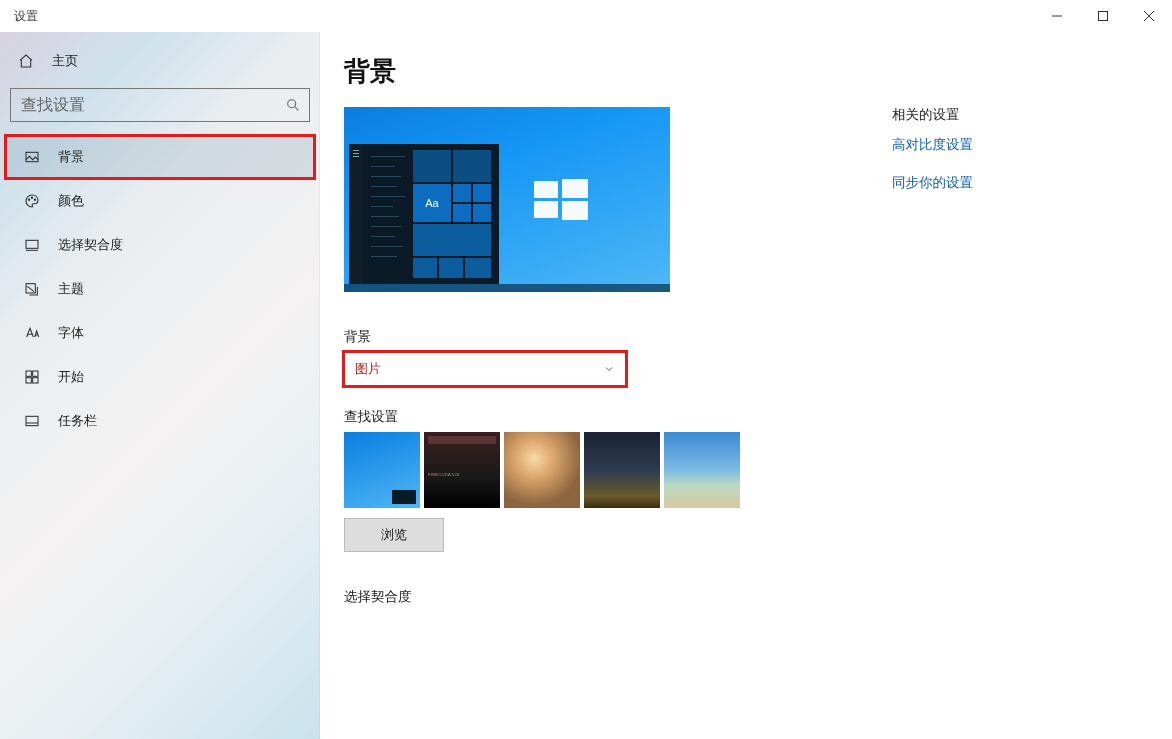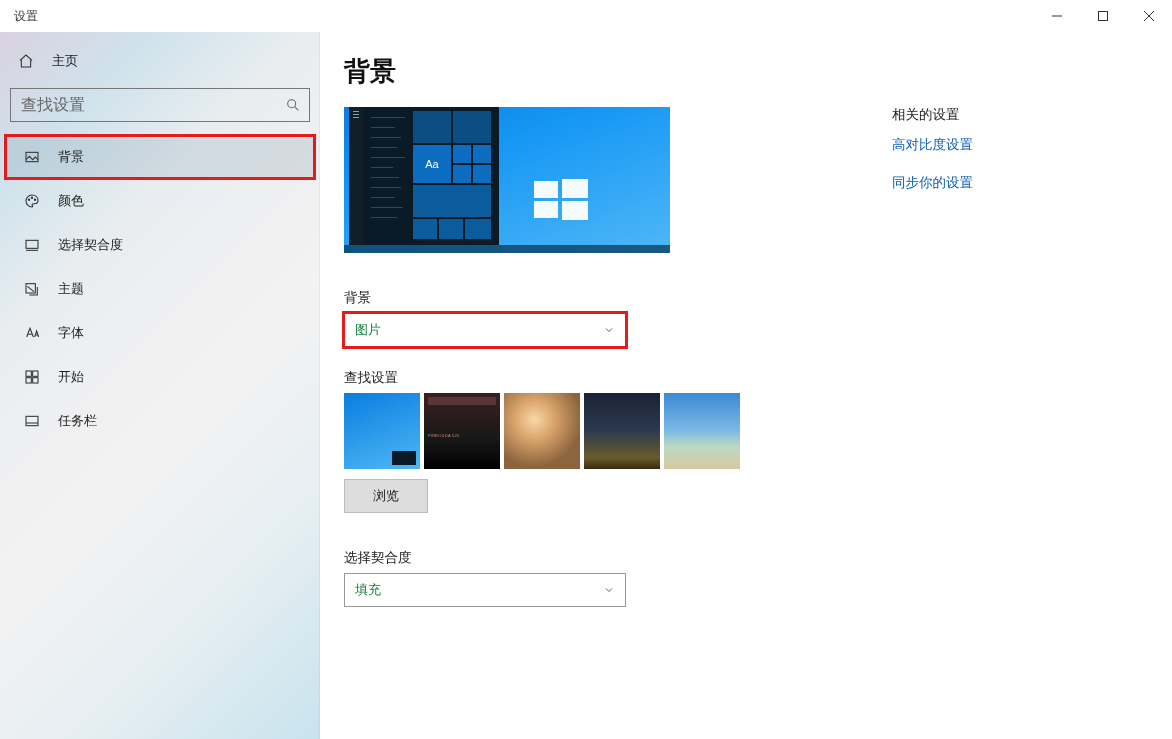--- a/index.html
+++ b/index.html
@@ -25,48 +25,48 @@
   .search-box .sicon { width:16px;height:16px; }
   .category-label { font-size: 12.5px; font-weight: 600; padding: 6px 0 10px 18px; color:#222; }
   .nav-item { display:flex; align-items:center; height:42px; padding-left:18px; gap:18px; font-size:13px; color:#222; margin: 2px 6px; }
   .nav-item svg{width:16px;height:16px;}
   .nav-item.highlight { outline: 3px solid #e31b1b; outline-offset: -1px; margin: 2px 6px; }
   .nav-item.active-bg{ background: rgba(120,150,170,0.22); }
 
   
   .main { flex:1; padding: 22px 0 0 24px; position: relative; overflow: hidden; }
   .main h1 { font-size: 26px; font-weight: 600; margin-bottom: 18px; color:#111;}
-  .preview { width: 326px; height: 146px; position: relative; background: linear-gradient(160deg,#0a7ee0 0%, #1597f5 35%, #4fb7f6 100%); overflow:hidden; }
+  .preview { width: 326px; height: 185px; position: relative; background: linear-gradient(160deg,#0a7ee0 0%, #1597f5 35%, #4fb7f6 100%); overflow:hidden; }
   .preview .taskbar{position:absolute;left:0;right:0;bottom:0;height:8px;background:#06304f;opacity:.7;}
   .preview .win-logo{position:absolute; left:190px; top:72px; width:54px; height:40px;}
   .preview .win-logo .q{position:absolute;background:#ffffff;opacity:.95;}
   .preview .startmenu{position:absolute;left:5px;bottom:8px;width:150px;height:140px;background:#0a1a26;}
   .preview .startmenu .left-rail{position:absolute;left:0;top:0;bottom:0;width:14px;background:#111d27;}
   .preview .startmenu .left-rail::before{content:"";position:absolute;left:4px;top:6px;width:6px;height:1px;background:#7aa;box-shadow:0 3px 0 #7aa,0 6px 0 #7aa;}
   .preview .startmenu .line{position:absolute;left:22px;height:1px;background:#2a4a5c;}
   .preview .startmenu .tiles{position:absolute;left:64px;top:6px;right:4px;bottom:4px;}
   .preview .startmenu .tile{position:absolute;background:#0c6cbf;}
   .preview .startmenu .tile.aa{display:flex;align-items:center;justify-content:center;color:#fff;font-size:11px;}
   .section-label{font-size:13.5px; color:#222; margin-top:36px; margin-bottom:6px;}
   .section-label.tight{margin-top:22px;}
-  .dropdown{width:282px;height:34px;border:1px solid #999;display:flex;align-items:center;justify-content:space-between;padding:0 10px;font-size:13px;color:#15803d;background:#fff;}
+  .dropdown{width:282px;height:34px;border:1px solid #999;display:flex;align-items:center;justify-content:space-between;padding:0 10px;font-size:13px;color:#b91c1c;background:#fff;}
   .dropdown.red-outline{position:relative;}
   .dropdown.red-outline::after{content:"";position:absolute;inset:-3px;border:3px solid #e31b1b;pointer-events:none;}
   .dropdown svg{width:12px;height:12px;}
   .thumbs{display:flex;gap:4px;margin-top:0;}
   .thumb{width:76px;height:76px;}
   .thumb.t1{background:linear-gradient(160deg,#0a7ee0,#4fb7f6);position:relative;}
   .thumb.t1::after{content:"";position:absolute;right:4px;bottom:4px;width:24px;height:14px;background:#0a1a26;}
   .thumb.t2{background:linear-gradient(180deg,#3b2020 0%,#181818 60%,#000 100%);position:relative;}
   .thumb.t2::before{content:"";position:absolute;left:4px;top:4px;right:4px;height:8px;background:#5a3535;}
   .thumb.t2::after{content:"FIRECUDA 520";position:absolute;left:4px;top:40px;font-size:4px;color:#c88;letter-spacing:.3px;}
   .thumb.t3{background:radial-gradient(circle at 40% 35%,#f8d9a6 0%,#d9a36b 30%,#8c643e 70%);}
   .thumb.t4{background:linear-gradient(180deg,#1a2235 0%,#2c3b50 50%,#6a5b2a 85%,#3a2a10 100%);}
   .thumb.t5{background:linear-gradient(180deg,#3a8ad4 0%,#7cb9e4 50%,#bcd9c1 70%,#d8c9a0 100%);}
-  .browse-btn{margin-top:10px;width:84px;height:34px;border:1px solid #bbb;background:#ddd;font-size:13px;color:#222;display:flex;align-items:center;justify-content:center;}
+  .browse-btn{margin-top:10px;width:100px;height:34px;border:1px solid #bbb;background:#ddd;font-size:13px;color:#222;display:flex;align-items:center;justify-content:center;}
   
   .right-rail{position:absolute; left:572px; top:0; width:240px; padding-top:74px;}
   .right-rail .rh{font-size:13.5px;color:#222;margin-bottom:12px;}
   .right-rail .link{font-size:13.5px;color:#0a5eb3;margin-bottom:20px;display:block;}
 </style>
 </head>
 <body>
 
 <div class="titlebar">
   <span>设置</span>
@@ -220,26 +220,20 @@
       <div class="thumb t2"></div>
       <div class="thumb t3"></div>
       <div class="thumb t4"></div>
       <div class="thumb t5"></div>
     </div>
     <div class="browse-btn">
         <span>浏览</span>
       </div>
 
     <div class="section-label">选择契合度</div>
-    <div class="dropdown">
-      <span>填充</span>
-      <svg viewBox="0 0 24 24" fill="none" stroke="#333" stroke-width="1.6">
-          <polyline points="6 9 12 15 18 9"></polyline>
-        </svg>
-    </div>
 
     <div class="right-rail">
       <div class="rh">相关的设置</div>
       <a class="link">高对比度设置</a>
       <a class="link">同步你的设置</a>
     </div>
   </main>
 </div>
 
 </body></html>

